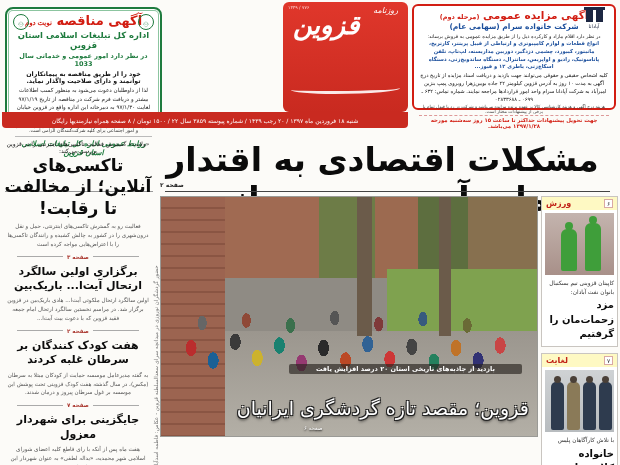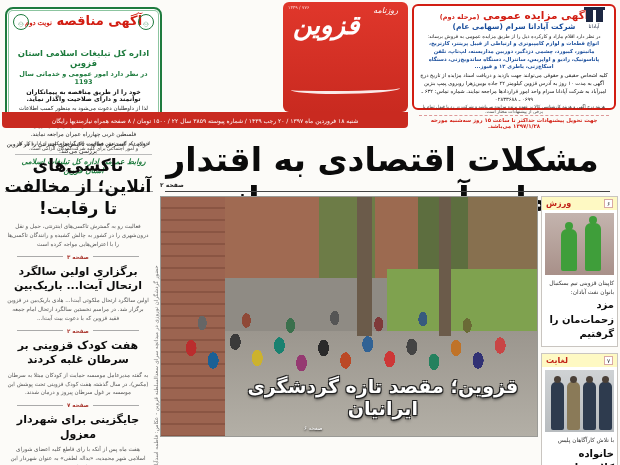--- a/index.html
+++ b/index.html
@@ -9,21 +9,21 @@
 
   
   .tender { position:absolute; right:458px; left:5px; top:7px; height:116px;
     border:2px solid #1e7b3e; border-radius:8px; box-shadow:0 0 0 1px #fff inset, 0 0 0 2px #8cc5a0 inset;
     background:#fff; padding:4px 8px; text-align:center; }
   .tender .emblem { position:absolute; top:5px; width:16px; height:16px; border:1px solid #1e7b3e;
     border-radius:50%; color:#1e7b3e; font-size:10px; line-height:15px; text-align:center; }
   .tender .emblem.l { left:6px; } .tender .emblem.r { right:6px; }
   .tender-title { color:#d21d12; font-weight:bold; font-size:13px; }
   .tender-title small { font-size:7px; color:#d21d12;font-family:Liberation Serif, serif; }
-  .tender-org { color:#1e7b3e; font-weight:bold; font-size:8.5px; margin-top:20px; }
+  .tender-org { color:#1e7b3e; font-weight:bold; font-size:8.5px; margin-top:2px; }
   .tender-line1 { color:#1e7b3e; font-size:6.5px; font-weight:bold; margin-top:2px; }
   .tender-line2 { color:#111; font-size:6.3px; font-weight:bold; margin-top:2px; }
   .tender-body { color:#222; font-size:5.6px; margin-top:2px; line-height:1.55; text-align:center; }
   .tender-note { color:#333; font-size:4.8px; margin-top:2px; }
   .tender-footer { color:#1e7b3e; font-weight:bold; font-size:7.5px; margin-top:3px;
     border-top:1px solid #bbb; padding-top:2px;font-style:italic; }
 
   
   .masthead { position:absolute; right:212px; left:283px; top:2px; height:110px;
     background:linear-gradient(180deg,#e0372b,#c92a20); border-radius:6px; color:#fff; overflow:hidden; }
@@ -110,21 +110,21 @@
       radial-gradient(5px 8px at 33% 42%, #3f6f4f 90%, transparent 91%),
       radial-gradient(5px 8px at 45% 36%, #555 90%, transparent 91%),
       radial-gradient(5px 8px at 57% 41%, #7a3a3a 90%, transparent 91%),
       radial-gradient(5px 8px at 69% 37%, #3a5a7a 90%, transparent 91%),
       radial-gradient(5px 8px at 81% 42%, #6a6a3a 90%, transparent 91%);
     filter:saturate(1.1); }
   .ph-kicker { position:absolute; left:34%; right:4%; bottom:26%;
     background:rgba(40,35,30,.65); color:#fff; font-size:6.5px; font-weight:bold;
     text-align:center; padding:1px 3px; border-radius:2px; }
   .ph-headline { position:absolute; left:20%; right:2%; bottom:7%; text-align:center;
-    color:#fff; font-weight:bold; font-size:19px;
+    color:#fff; font-weight:normal; font-size:19px;
     text-shadow:1px 1px 0 #222, -1px 1px 0 #222, 1px -1px 0 #222, -1px -1px 0 #222, 0 2px 3px rgba(0,0,0,.7); }
   .ph-pageref { position:absolute; left:38%; bottom:2%; color:#fff; font-size:5.5px;
     text-shadow:0 1px 2px #000; }
   .photo-credit { position:absolute; left:153px; top:265px; bottom:30px; width:8px;
     writing-mode:vertical-rl; transform:rotate(180deg); font-size:5.5px; color:#777;
     text-align:center; white-space:nowrap; }
 
   
   .rightcol { position:absolute; right:2px; top:196px; width:77px; bottom:2px; }
   .rbox { border:1px solid #c9c5c0; background:#fff; margin-bottom:6px; }
@@ -154,21 +154,21 @@
 <div id="page">
 
   <div class="tender">
     <div class="emblem l">۞</div>
     <div class="emblem r">۞</div>
     <div class="tender-title">
       <span>آگهی مناقصه</span>
       <small>نوبت دوم</small>
     </div>
     <div class="tender-org">اداره کل تبلیغات اسلامی استان قزوین</div>
-    <div class="tender-line1">در نظر دارد امور عمومی و خدماتی سال 1193</div>
+    <div class="tender-line1">در نظر دارد امور عمومی و خدماتی سال 1033</div>
     <div class="tender-line2">خود را از طریق مناقصه به پیمانکاران توانمند و دارای صلاحیت واگذار نماید.</div>
     <div class="tender-body">لذا از داوطلبان دعوت می‌شود به منظور کسب اطلاعات بیشتر و دریافت فرم شرکت در مناقصه از تاریخ ۹۷/۱/۱۹ لغایت ۹۷/۱/۳۰ به دبیرخانه این اداره واقع در قزوین خیابان فلسطین غربی چهارراه عمران مراجعه نمایند.</div>
     <div class="tender-note">لازم به ذکر است تعیین صلاحیت، اخذ گواهی مکتوب از اداره کل کار و امور اجتماعی برای کلیه شرکت‌کنندگان الزامی است.</div>
     <div class="tender-footer">روابط عمومی اداره کل تبلیغات اسلامی استان قزوین</div>
   </div>
 
   <div class="masthead">
     <div class="mast-license">۷۷۶ / ۱۳۳۹</div>
     <div class="mast-paper">روزنامه</div>
     <div class="mast-sub">قزوین</div>
@@ -181,21 +181,21 @@
       <div class="pillars">
         <div class="pillar"></div>
         <div class="pillar"></div>
       </div>
       <div class="lname">آپادانا</div>
     </div>
     <div class="auction-title">
       <span>آگهی مزایده عمومی</span>
       <small>(مرحله دوم)</small>
     </div>
-    <div class="auction-co">شرکت آپادانا سرام (سهامی عام)</div>
+    <div class="auction-co">شرکت خانواده سرام (سهامی عام)</div>
     <div class="auction-intro">در نظر دارد اقلام مازاد و کارکرده ذیل را از طریق مزایده عمومی به فروش برساند:</div>
     <div class="auction-items">انواع قطعات و لوازم کامپیوتری و ارتباطی از قبیل پرینتر، کارتریج، مانیتور، کیبورد، چشمی دزدگیر، دوربین مداربسته، لپ‌تاپ، تلفن پاناسونیک، رادیو و اواپریس، سانترال، دستگاه ساندویچ‌زنی، دستگاه اسکاچ‌زنی، باطری ۱۲ و فیوز...</div>
     <div class="auction-body">کلیه اشخاص حقیقی و حقوقی می‌توانند جهت بازدید و دریافت اسناد مزایده از تاریخ درج آگهی به مدت ۱۰ روز به آدرس قزوین کیلومتر ۲۲ جاده بویین‌زهرا روبروی پمپ بنزین امیرآباد به شرکت آپادانا سرام واحد امور قراردادها مراجعه نمایند. شماره تماس: ۶۳۲ ـ ۰۶۹۹ ـ ۰۲۸۳۳۶۸۸</div>
     <div class="auction-note">هزینه درج آگهی و هزینه کارشناسی کالا بر عهده برنده مزایده می‌باشد و شرکت در رد یا قبول تمام یا برخی از پیشنهادات مختار است.</div>
     <div class="auction-deadline">جهت تحویل پیشنهادات حداکثر تا ساعت ۱۵ روز سه‌شنبه مورخه ۱۳۹۷/۱/۲۸ می‌باشد.</div>
   </div>
 
   <div class="main-headline">مشکلات اقتصادی به اقتدار ملی آسیب می‌رساند</div>
   <div class="main-pageref">صفحه ۲</div>
   <div class="main-rule"></div>
@@ -211,21 +211,21 @@
         </div>
     </div>
     <div class="story">
       <div class="title">برگزاری اولین سالگرد ارتحال آیت‌ا... باریک‌بین</div>
       <div class="summary">اولین سالگرد ارتحال ملکوتی آیت‌ا... هادی باریک‌بین در قزوین برگزار شد. در مراسم نخستین سالگرد ارتحال امام جمعه فقید قزوین که با دعوت بیت آیت‌ا...</div>
       <div class="pagediv">
           <span>صفحه ۲</span>
         </div>
     </div>
     <div class="story">
-      <div class="title">هفت کودک قزوینی بر سرطان غلبه کردند</div>
+      <div class="title">هفت کودک کنندگان بر سرطان غلبه کردند</div>
       <div class="summary">به گفته مدیرعامل موسسه حمایت از کودکان مبتلا به سرطان (مکس)، در سال گذشته هفت کودک قزوینی تحت پوشش این موسسه بر غول سرطان پیروز و درمان شدند.</div>
       <div class="pagediv">
           <span>صفحه ۷</span>
         </div>
     </div>
     <div class="story">
       <div class="title">جایگزینی برای شهردار معزول</div>
       <div class="summary">هفت ماه پس از آنکه با رای قاطع کلیه اعضای شورای اسلامی شهر محمدیه، «یداله لطفی» به عنوان شهردار این شهر انتخاب شد...</div>
 
     </div>
@@ -233,20 +233,21 @@
   </div>
 
   <div class="photo">
     <div class="ph-wall"></div>
     <div class="ph-back"></div>
     <div class="ph-lawn"></div>
     <div class="ph-pave"></div>
     <div class="ph-trunk" style="left:52%"></div>
     <div class="ph-trunk" style="left:74%; width:3%"></div>
     <div class="ph-crowd"></div>
+    <div class="ph-kicker">بازدید از جاذبه‌های تاریخی استان ۲۰ درصد افزایش یافت</div>
     <div class="ph-headline">قزوین؛ مقصد تازه گردشگری ایرانیان</div>
     <div class="ph-pageref">صفحه ۶</div>
   </div>
   <div class="photo-credit">حضور گردشگران نوروزی در میدانچه سرای سعدالسلطنه قزوین - عکاس: فاطمه اسدآبادی</div>
 
   <div class="rightcol">
     <div class="rbox">
       <div class="rbox-head">
         <span class="num">۶</span>
         <span class="sec">ورزش</span>

